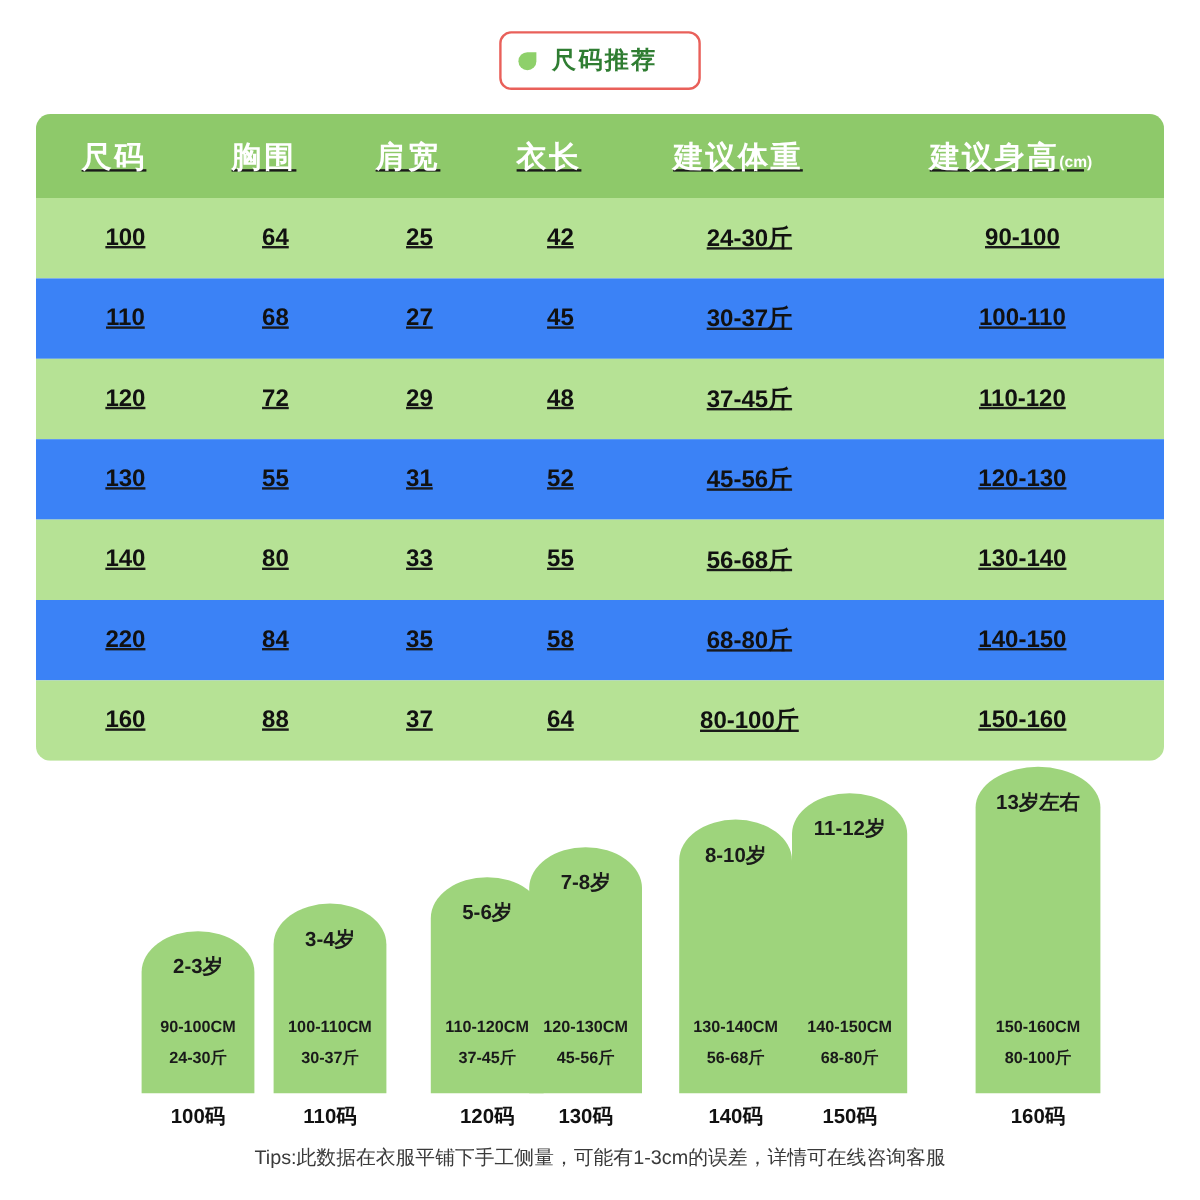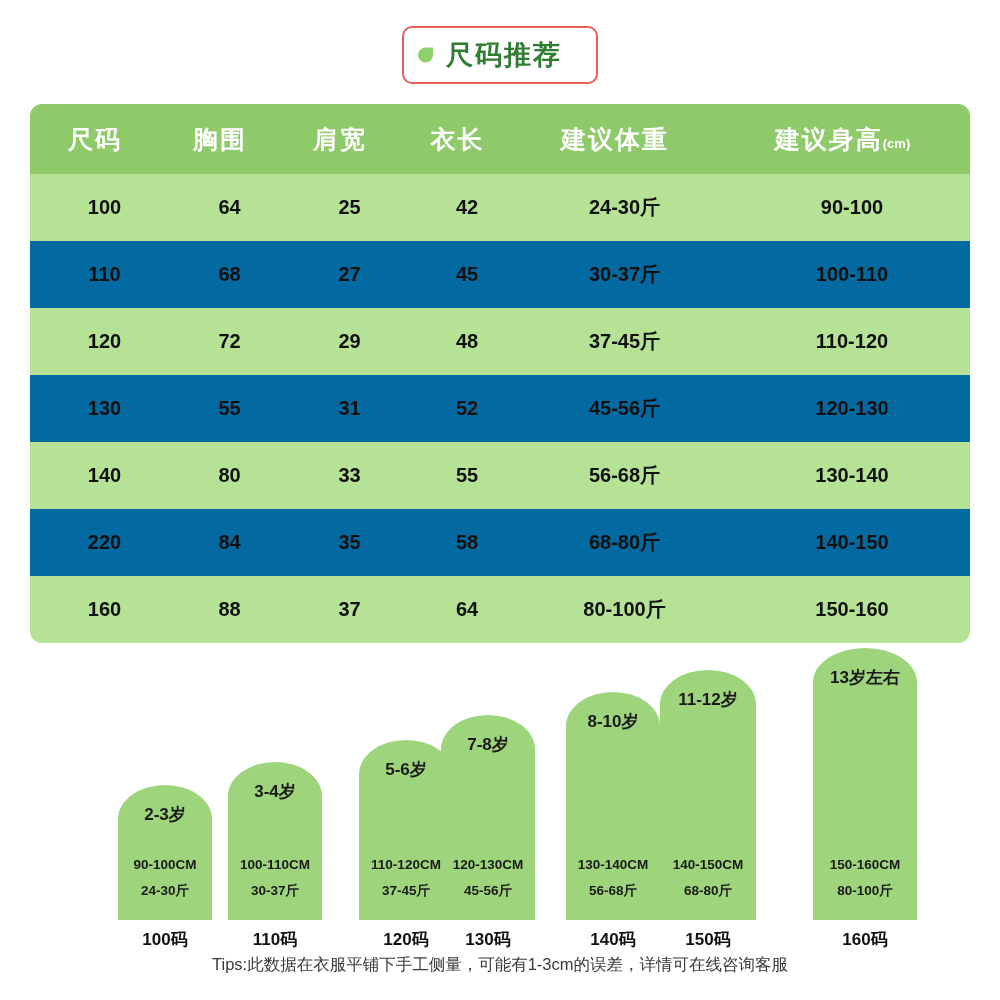--- a/index.html
+++ b/index.html
@@ -34,31 +34,32 @@
     position: absolute;
     left: 14px;
     top: 50%;
     transform: translateY(-50%);
     width: 15px;
     height: 15px;
     background: #8ed06a;
     border-radius: 50% 0 50% 50%;
   }
   .title-text {
-    font-size: 27px;
+    font-size: 20px;
     font-weight: bold;
     color: #2f7d32;
     letter-spacing: 2px;
   }
 
   
   .table-wrap {
     margin: 20px 30px 0 30px;
     border-radius: 12px;
     overflow: hidden;
+    text-decoration: underline;
   }
   table.size-table {
     border-collapse: collapse;
     width: 940px;
     table-layout: fixed;
   }
   table.size-table th,
   table.size-table td {
     text-align: center;
     font-weight: bold;
@@ -78,21 +79,21 @@
   table.size-table tbody td {
     height: 65px;
     font-size: 20px;
     color: #111111;
     padding-left: 20px;
   }
   table.size-table tbody tr.odd td {
     background: #b6e295;
   }
   table.size-table tbody tr.even td {
-    background: #0369a1;
+    background: #3b82f6;
   }
   
   col.c0 { width: 130px; }
   col.c1 { width: 120px; }
   col.c2 { width: 120px; }
   col.c3 { width: 115px; }
   col.c4 { width: 200px; }
   col.c5 { width: 255px; }
 
   

